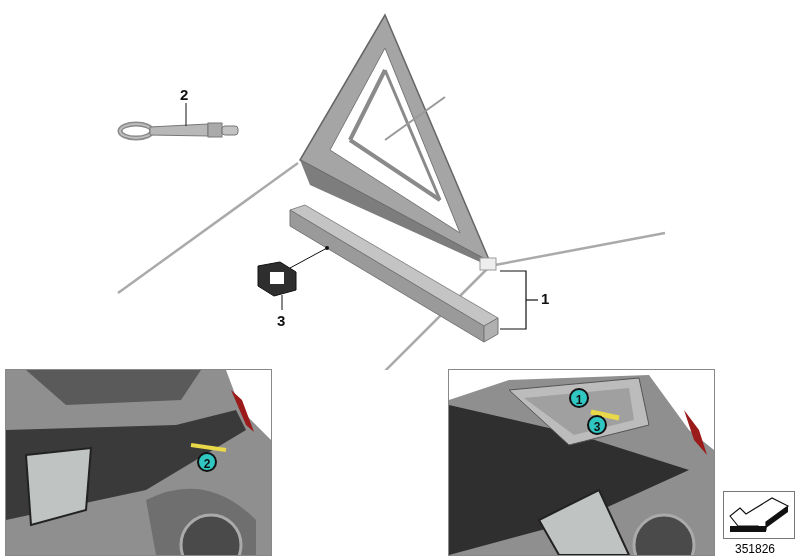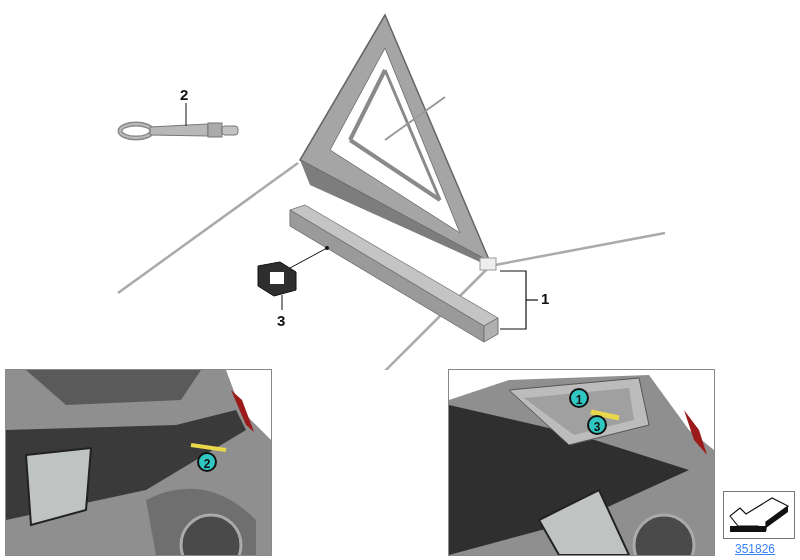--- a/index.html
+++ b/index.html
@@ -2,21 +2,21 @@
 <html><head>
 <meta charset="utf-8">
 <style>
   html,body{margin:0;padding:0;background:#fff;}
   body{width:800px;height:560px;position:relative;overflow:hidden;font-family:"Liberation Sans",sans-serif;}
   .abs{position:absolute;}
   .callout{position:absolute;font-weight:bold;font-size:15px;color:#111;}
   .inset{position:absolute;border:1px solid #888;overflow:hidden;background:#e8e8e8;}
   .badge{position:absolute;width:20px;height:20px;border-radius:50%;background:#30c7c3;border:2px solid #111;
          font-weight:bold;font-size:12px;color:#111;text-align:center;line-height:20px;box-sizing:border-box;}
-  .refnum{position:absolute;font-size:12px;color:#3b82f6;text-decoration:underline;}
+  .refnum{position:absolute;font-size:12px;color:#000000;}
   .dirbox{position:absolute;border:1px solid #777;background:#fff;}
 </style>
 </head>
 <body>
 
 <svg class="abs" style="left:0;top:0" width="800" height="370" viewBox="0 0 800 370">
 
   <g>
     <ellipse cx="136" cy="131" rx="16" ry="7" fill="none" stroke="#8a8a8a" stroke-width="5"></ellipse>
     <ellipse cx="136" cy="131" rx="16" ry="7" fill="none" stroke="#bdbdbd" stroke-width="2"></ellipse>

